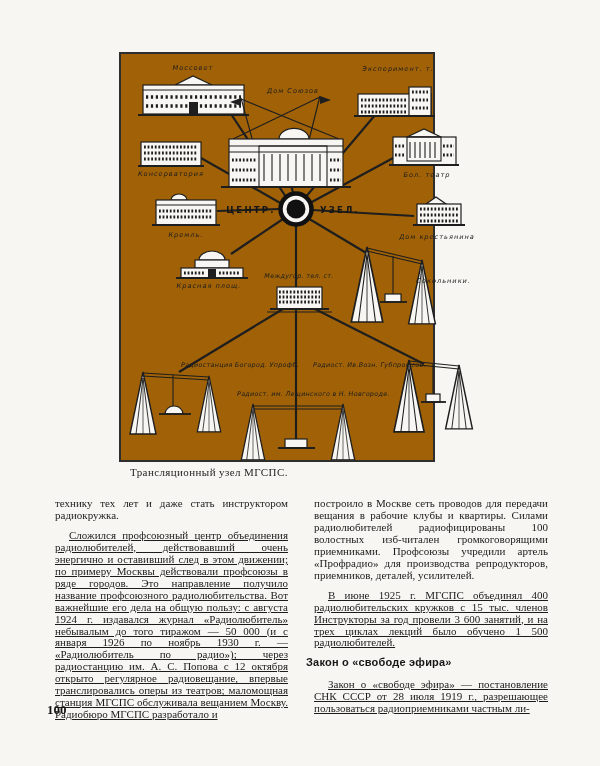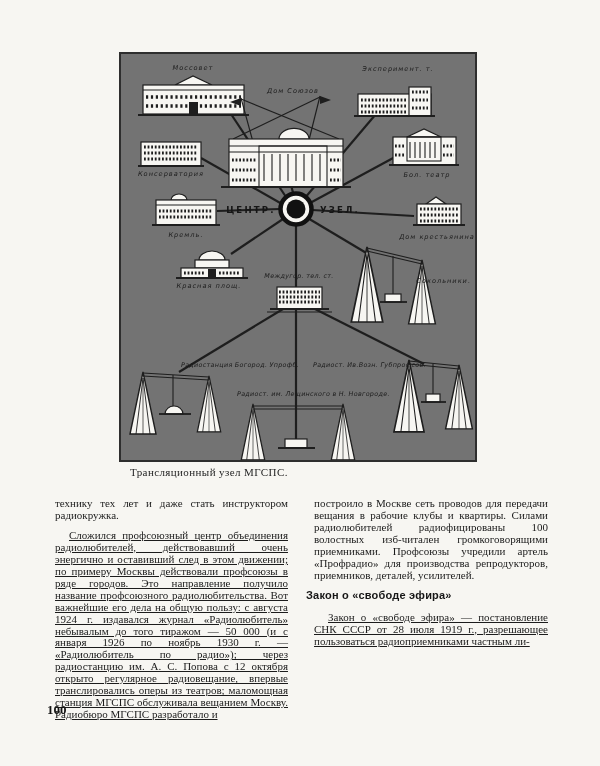--- a/index.html
+++ b/index.html
@@ -3,22 +3,22 @@
 <meta charset="utf-8">
 <style>
   html,body{margin:0;padding:0;}
   body{
     width:600px;height:766px;position:relative;
     background:#f7f6f2;color:#1f1f1f;
     font-family:"Liberation Serif", serif;
     overflow:hidden;
   }
   .figure-frame{
-    position:absolute;left:119px;top:52px;width:358px;height:410px;
-    border:2px solid #2e2e2e;box-sizing:border-box;background:#737373;
+    position:absolute;left:119px;top:52px;width:316px;height:410px;
+    border:2px solid #2e2e2e;box-sizing:border-box;background:#a16207;
   }
   .figure-frame svg{position:absolute;left:0;top:0;}
   .figure-caption{
     position:absolute;left:130px;top:466px;
     font-size:11px;letter-spacing:.4px;color:#262626;font-family:Liberation Serif, serif;
   }
   .col{
     position:absolute;top:490px;width:249px;
     font-size:11px;line-height:11.95px;text-align:justify;color:#1c1c1c;
   }
@@ -253,19 +253,20 @@
 
   <div class="figure-caption">Трансляционный узел МГСПС.</div>
 
   <div class="col col-left">
     <p>технику тех лет и даже стать инструктором радиокружка.</p>
     <p class="indent">Сложился профсоюзный центр объединения радиолюбителей, действовавший очень энергично и оставивший след в этом движении; по примеру Москвы действовали профсоюзы в ряде городов. Это направление получило название профсоюзного радиолюбительства. Вот важнейшие его дела на общую пользу: с августа 1924 г. издавался журнал «Радиолюбитель» небывалым до того тиражом — 50 000 (и с января 1926 по ноябрь 1930 г. — «Радиолюбитель по радио»); через радиостанцию им. А. С. Попова с 12 октября открыто регулярное радиовещание, впервые транслировались оперы из театров; маломощная станция МГСПС обслуживала вещанием Москву. Радиобюро МГСПС разработало и</p>
   </div>
 
   <div class="col col-right">
     <p>построило в Москве сеть проводов для передачи вещания в рабочие клубы и квартиры. Силами радиолюбителей радиофицированы 100 волостных изб-читален громкоговорящими приемниками. Профсоюзы учредили артель «Профрадио» для производства репродукторов, приемников, деталей, усилителей.</p>
+    <p class="indent">В июне 1925 г. МГСПС объединял 400 радиолюбительских кружков с 15 тыс. членов Инструкторы за год провели 3 600 занятий, и на трех циклах лекций было обучено 1 500 радиолюбителей.</p>
     <h3 class="section-heading">Закон о «свободе эфира»</h3>
     <p class="indent">Закон о «свободе эфира» — постановление СНК СССР от 28 июля 1919 г., разрешающее пользоваться радиоприемниками частным ли-</p>
   </div>
 
   <div class="page-number">100</div>
 
 </div>
 
 </body></html>

